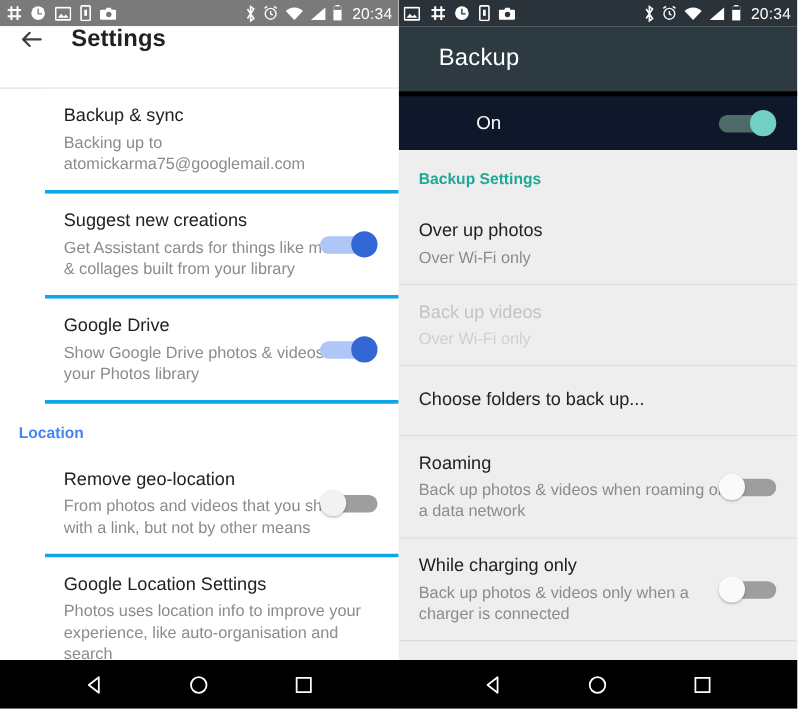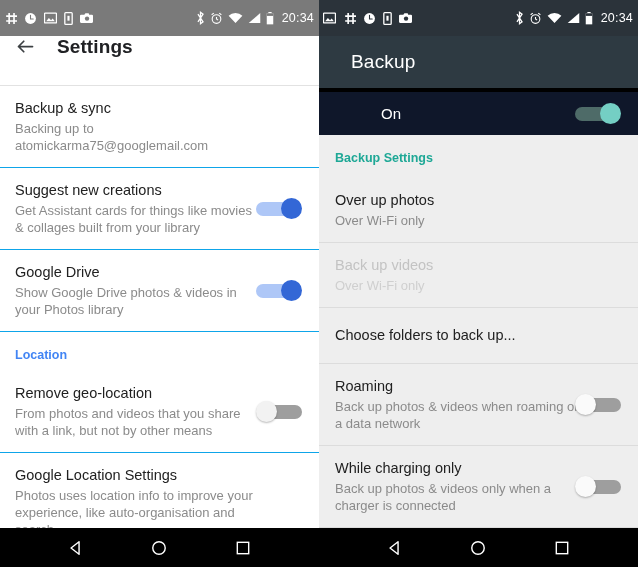--- a/index.html
+++ b/index.html
@@ -17,21 +17,21 @@
   .panel {
     position: relative;
     width: 319px; height: 567px;
     overflow: hidden;
   }
   .panel-left  { background: #ffffff; }
   .panel-right { background: #eeeeee; }
 
   
   .statusbar {
-    height: 36px;
+    height: 21px;
     display: flex;
     align-items: center;
     padding: 0 5px 0 4px;
     color: #ffffff;
   }
   .sb-left  { background: #7a7a7a; }
   .sb-right { background: #2b333a; }
   .sb-icons { display: flex; align-items: center; gap: 7px; }
   .sb-spacer { flex: 1 1 auto; }
   .sb-right-group { display: flex; align-items: center; gap: 5px; }
@@ -57,22 +57,23 @@
     font-size: 19px;
     font-weight: bold;
     color: #202124;
     letter-spacing: .1px;
   }
 
   
   .row {
     position: relative;
     padding: 13px 16px 13px 15px;
-    border-bottom: 1px solid #0ea5e9;
+    border-bottom: 3px solid #0ea5e9;
     background: #ffffff;
+    margin-left: 36px;
   }
   .row:last-child { border-bottom: none; }
   .row .rtitle {
     font-size: 14.5px;
     color: #212121;
     font-weight: normal;
     line-height: 19px;
   }
   .row .rsub {
     font-size: 13px;

